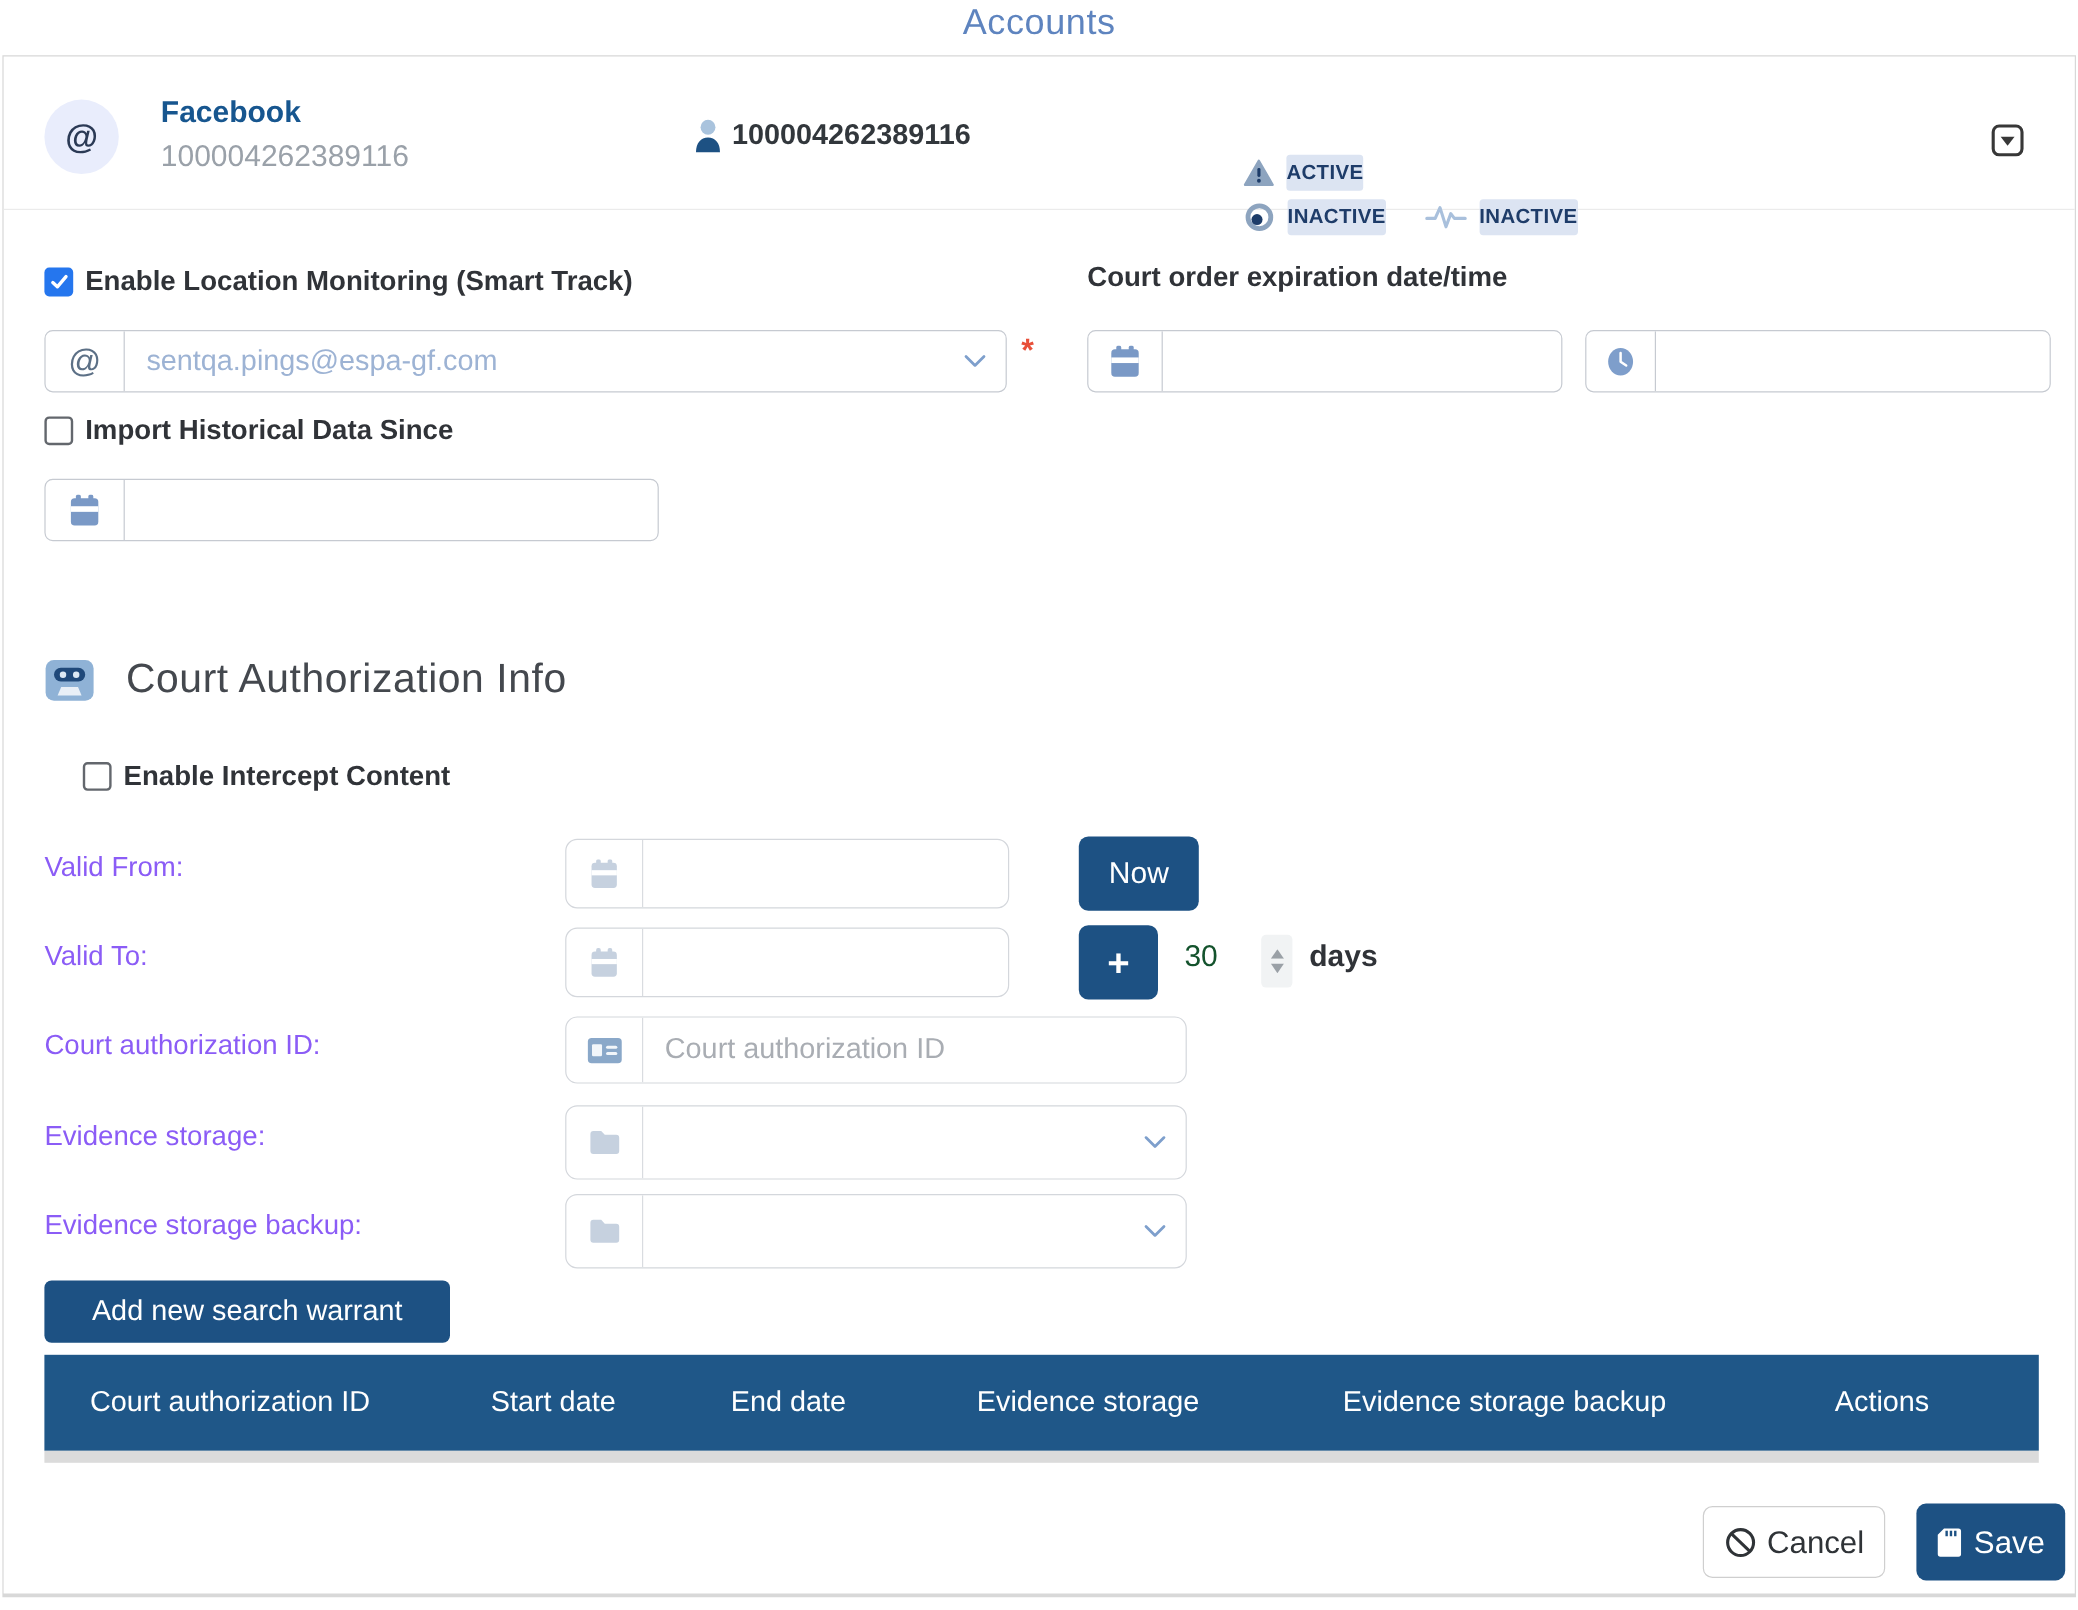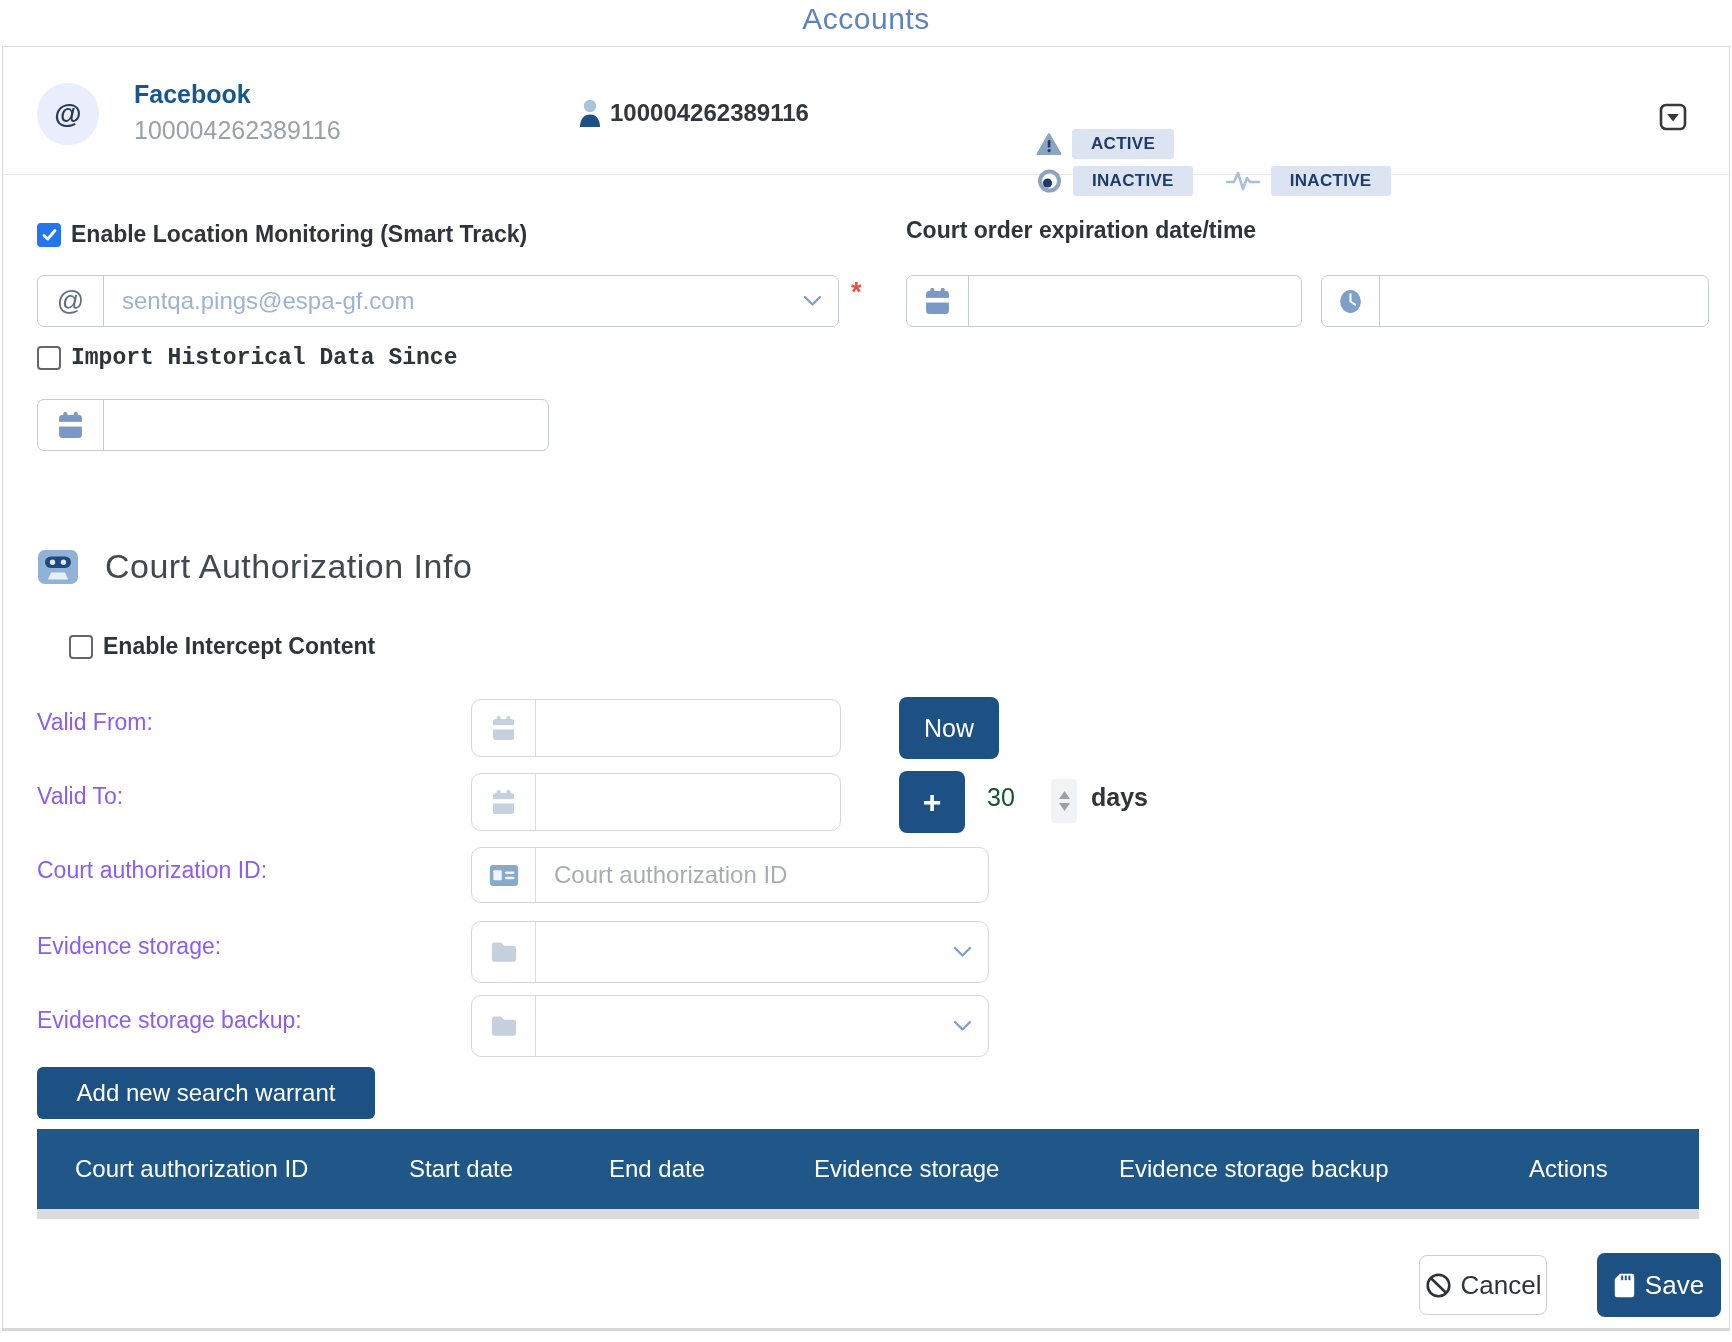--- a/index.html
+++ b/index.html
@@ -24,21 +24,21 @@
     font-size:28px; font-weight:700; color:#2b3a55;
   }
   .platform-name { position:absolute; left:131px; top:33px; font-size:25px; font-weight:700; color:#17568f; }
   .platform-id   { position:absolute; left:131px; top:69px; font-size:25px; color:#9aa1a9; }
   .user-block { position:absolute; left:575px; top:52px; display:flex; align-items:center; gap:8px; }
   .user-block .uid { font-size:24px; font-weight:700; color:#32373c; }
   .badges { position:absolute; left:1033px; top:81px; }
   .badge-row { display:flex; align-items:center; gap:10px; margin-bottom:6px; height:31px; }
   .badge {
     background:#dce4f2; color:#1e3c69; font-size:17px; font-weight:700;
-    padding:5px 19px; border-radius:3px; letter-spacing:.3px;
+    padding:5px 0; border-radius:3px; letter-spacing:.3px;
   }
   .caret-btn { position:absolute; left:1656px; top:56px; width:28px; height:28px; cursor:pointer; }
   
   .check-row { position:absolute; display:flex; align-items:center; gap:10px; }
   .cbx { width:24px; height:24px; border-radius:4px; flex:0 0 auto; }
   .cbx.checked { background:#2576ee; display:flex; align-items:center; justify-content:center; }
   .cbx.unchecked { background:#fff; border:2px solid #63676d; }
   .check-label { font-size:23px; font-weight:700; color:#303338; }
   
   .igroup {
@@ -84,21 +84,21 @@
   .wtable { position:absolute; left:34px; top:1082px; width:1662px; height:80px; background:#1f5788;
     display:flex; align-items:center; color:#fff; font-size:24px; }
   .wtable .th { text-align:left; }
   .wtable .th.first { width:372px; text-align:left; padding-left:38px; }
   .wtable .th.c2 { width:200px; } .wtable .th.c3 { width:205px; }
   .wtable .th.c4 { width:305px; } .wtable .th.c5 { width:410px; }
   .wtable .th.c6 { flex:1; }
   .table-shadow { position:absolute; left:34px; top:1162px; width:1662px; height:10px; background:#dbdbdb; }
   
   .btn-cancel {
-    position:absolute; left:1416px; top:1208px; width:128px; height:60px;
+    position:absolute; left:1416px; top:1208px; width:152px; height:60px;
     background:#fff; border:1px solid #cfcfcf; border-radius:8px; color:#2f3337;
     font-family:"Liberation Sans", sans-serif; font-size:26px; cursor:pointer;
     display:flex; align-items:center; justify-content:center; gap:9px;
   }
   .btn-save { left:1578px; top:1206px; width:124px; height:64px; font-size:26px;margin-left:16px; }
   svg { display:block; }
 </style>
 </head>
 <body>
 
@@ -198,21 +198,21 @@
   <div class="igroup" style="left:1318px; top:228px; width:388px; height:52px;">
     <span class="prefix" style="width:58px;">
       <svg width="25" height="27" viewBox="0 0 24 26">
         <ellipse cx="12" cy="13" rx="10" ry="11" fill="#7e9ecb"></ellipse>
         <path d="M12 6 v7 l4.5 3" fill="none" stroke="#fff" stroke-width="2" stroke-linecap="round" stroke-linejoin="round"></path>
       </svg>
     </span>
     <input type="text" value="" style="">
   </div>
 
-  <div class="check-row" style="left:34px; top:298px;font-family:Liberation Mono, monospace;">
+  <div class="check-row" style="left:34px; top:298px;">
     <span class="cbx unchecked"></span>
     <span class="check-label">Import Historical Data Since</span>
   </div>
 
   <div class="igroup blue-text" style="left:34px; top:352px; width:512px; height:52px;">
     <span class="prefix" style="width:66px;">
       <svg width="25" height="27" viewBox="0 0 24 26">
         <rect x="1" y="3" width="22" height="22" rx="3" fill="#7a99c6"></rect>
         <rect x="5" y="0" width="4" height="7" rx="1.6" fill="#7a99c6"></rect>
         <rect x="15" y="0" width="4" height="7" rx="1.6" fill="#7a99c6"></rect>

